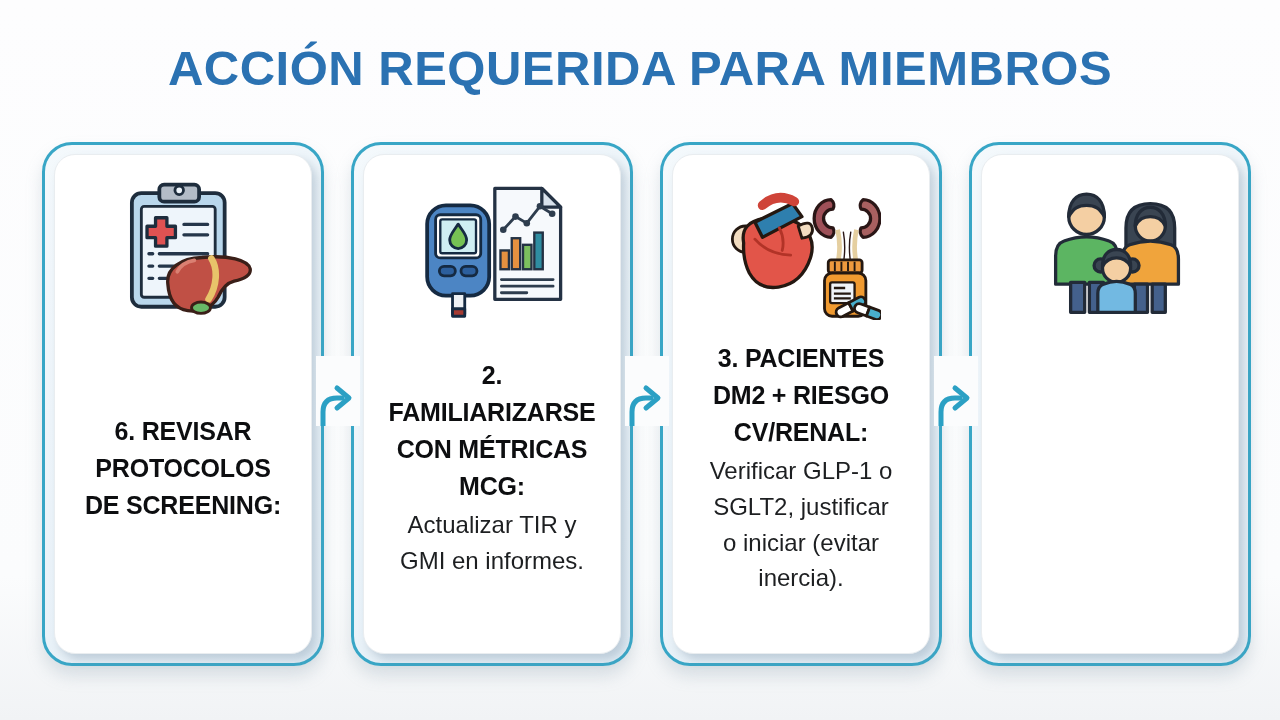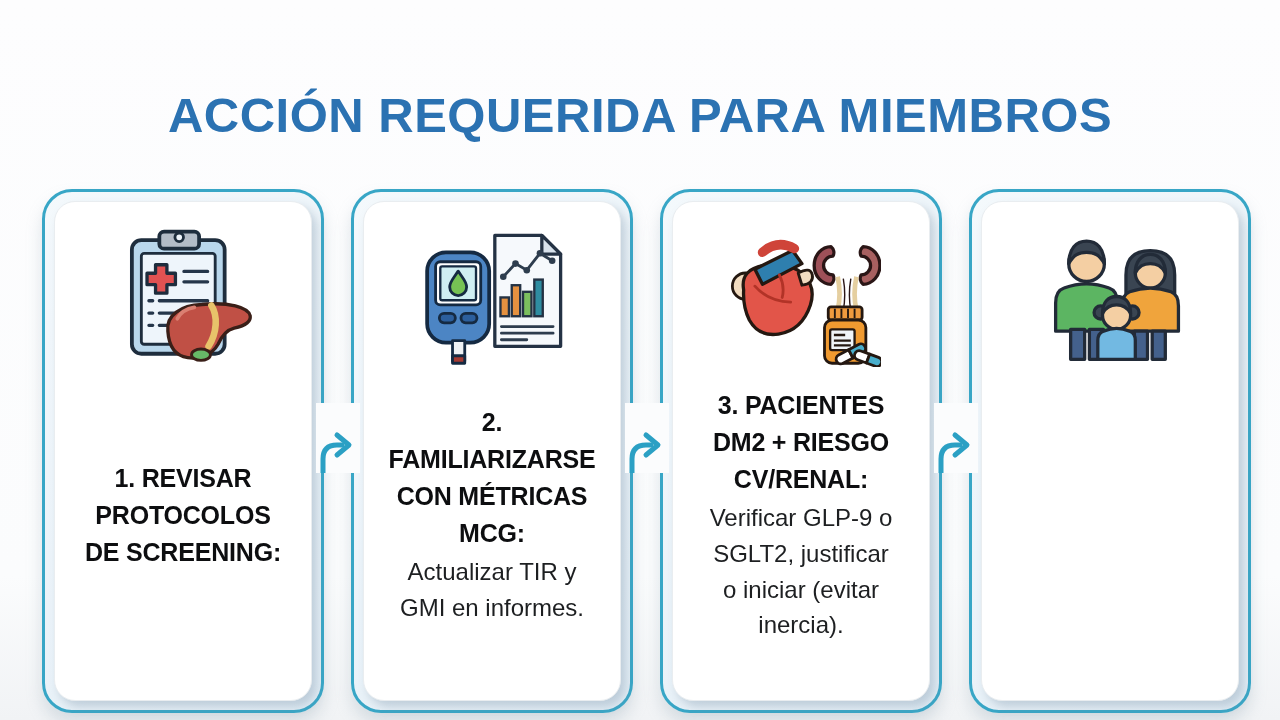--- a/index.html
+++ b/index.html
@@ -1,21 +1,21 @@
 <!DOCTYPE html>
 <html style="--title-blue: #2b72b2; --card-border-teal: #38a6c6; --arrow-teal: #2ba0c4; --heading-text: #0d0e10; --body-text: #1d1f21;"><head>
 <meta charset="utf-8">
 <style>
   html,body{margin:0;padding:0;}
   body{
     width:1280px;height:720px;position:relative;overflow:hidden;
     background:linear-gradient(180deg,#fdfdfe 0%,#fbfcfd 80%,#f1f3f5 100%);
     font-family:"Liberation Sans",sans-serif;
   }
-  .stage{position:absolute;inset:0;margin-top:47px;}
+  .stage{position:absolute;inset:0;}
   .page-title{
     position:absolute;top:40px;left:0;width:100%;margin:0;
     text-align:center;font-size:49px;font-weight:800;letter-spacing:.5px;
     color:var(--title-blue,#2b72b2);
   }
   .card{
     position:absolute;top:142px;width:282px;height:524px;box-sizing:border-box;
     border:3px solid var(--card-border-teal,#38a6c6);border-radius:30px;
     background:linear-gradient(135deg,#f4f9fc 0%,#e3eef6 100%);
     box-shadow:0 10px 16px rgba(140,160,175,.28);
@@ -68,21 +68,21 @@
             <path d="M81,49 H106 M81,60 H106"></path>
             <path d="M44,80 h4 M55,80 h51 M44,93 h4 M55,93 h51 M44,106 h4 M55,106 h40"></path>
           </g>
           <path d="M64,112 C62,95 78,85 100,84 C128,81 149,87 151,96 C152,103 143,107 134,109 C126,111 121,117 117,126 C111,137 97,142 85,140 C71,138 65,127 64,112 Z" fill="#c05045" stroke="#3a1f18" stroke-width="3.5" stroke-linejoin="round"></path>
           <path d="M110,85 c7,11 6,29 -3,43" fill="none" stroke="#e8c36a" stroke-width="7" stroke-linecap="round"></path>
           <ellipse cx="99" cy="137" rx="10" ry="6" fill="#67b967" stroke="#3a1f18" stroke-width="3"></ellipse>
           <path d="M74,99 q5,-10 18,-12" fill="none" stroke="#da8072" stroke-width="4" stroke-linecap="round"></path>
         </svg>
       </div>
       <div class="text-box">
-        <div class="card-heading">1. REVISAR
+        <div class="card-heading">6. REVISAR
 PROTOCOLOS
 DE SCREENING:</div>
       </div>
     </div>
   </div>
 
   <div class="card pos-2">
     <div class="card-inner">
       <div class="icon-box">
         <svg viewBox="0 0 170 150" width="160" height="141" aria-hidden="true">
@@ -161,21 +161,21 @@
               <path d="M146,136 h10 v10 h-10 a5,5 0 0 1 0,-10 z" fill="#ffffff"></path>
               <path d="M156,136 h10 a5,5 0 0 1 0,10 h-10 z" fill="#49aecb"></path>
             </g>
           </g>
         </svg>
       </div>
       <div class="text-box">
         <div class="card-heading">3. PACIENTES
 DM2 + RIESGO
 CV/RENAL:</div>
-        <div class="card-body">Verificar GLP-9 o
+        <div class="card-body">Verificar GLP-1 o
 SGLT2, justificar
 o iniciar (evitar
 inercia).</div>
       </div>
     </div>
   </div>
 
   <div class="card pos-4">
     <div class="card-inner">
       <div class="icon-box">

